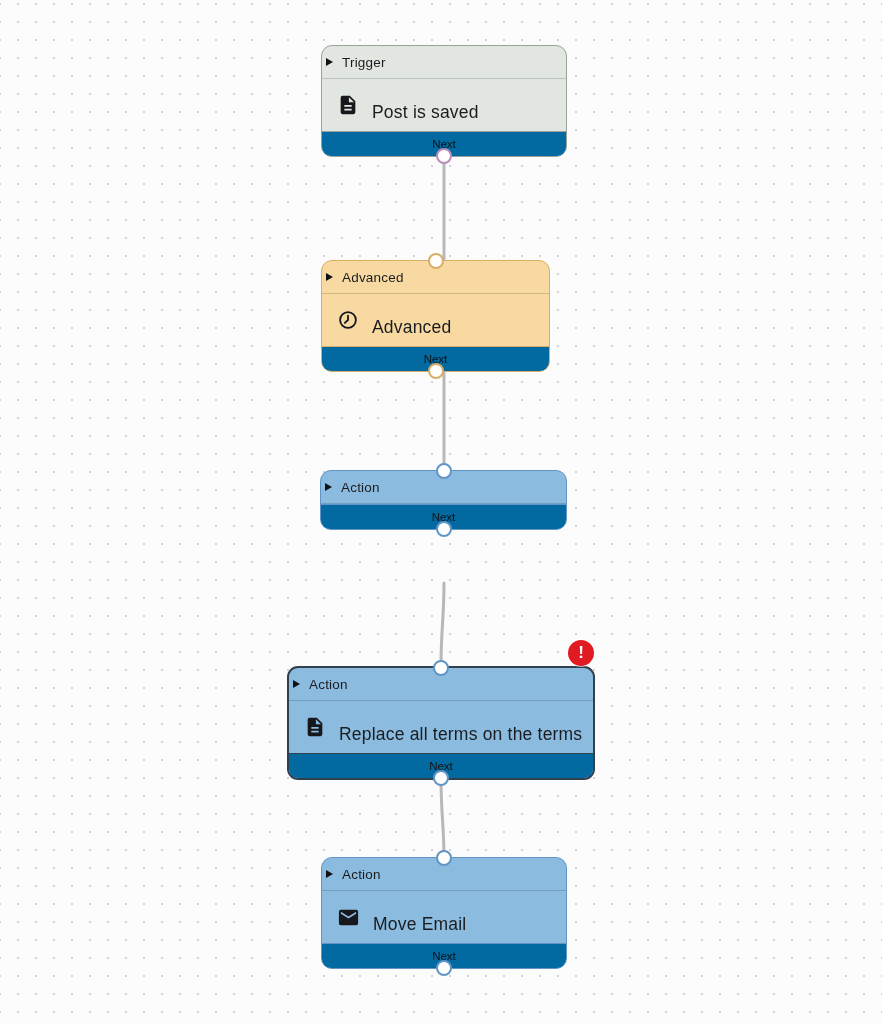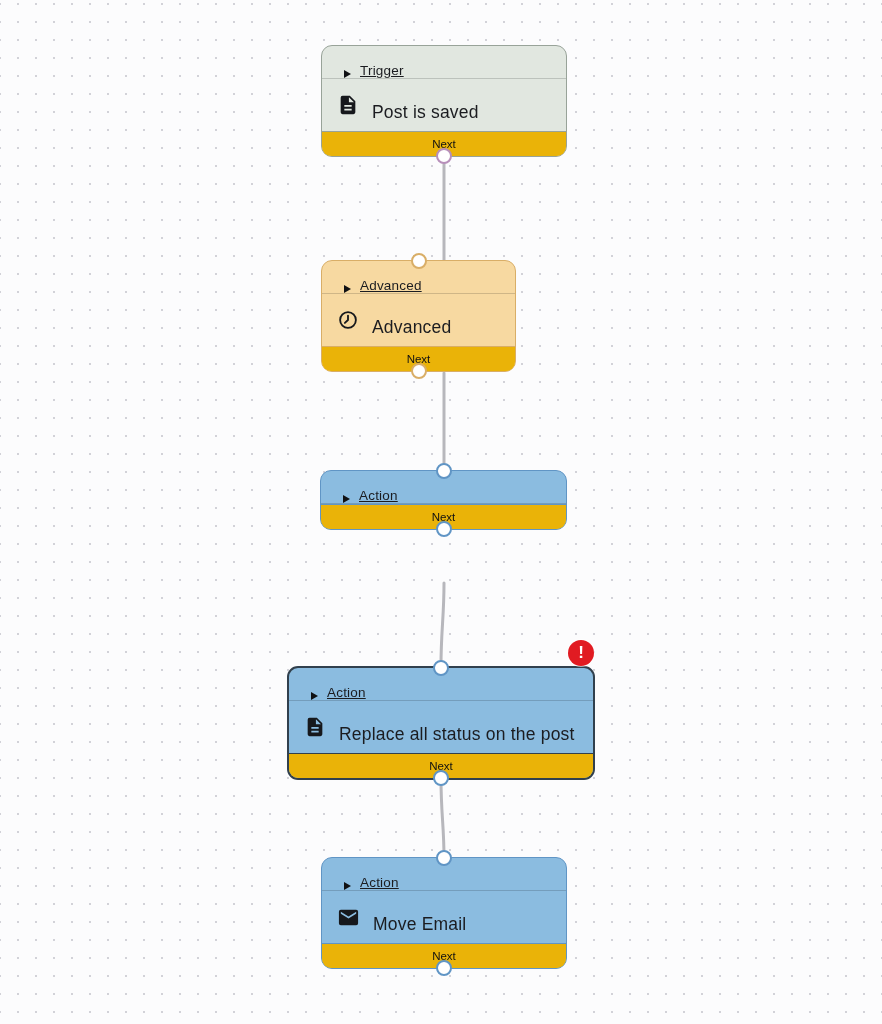--- a/index.html
+++ b/index.html
@@ -19,42 +19,41 @@
   .edge{stroke:#b7b7bc;stroke-width:3;fill:none;stroke-linecap:round;}
 
   .node{
     position:absolute;z-index:2;box-sizing:border-box;
     border:1.5px solid #888;border-radius:11px;
     display:flex;flex-direction:column;
     background:#fff;
   }
   .node.selected{border-width:2px;}
   .header{
-    display:flex;align-items:flex-end;gap:9px;
-    height:32px;padding:0 22px;flex:0 0 32px;
+    display:flex;align-items:center;gap:9px;
+    height:32px;padding:0 4px;flex:0 0 32px;
     border-bottom:1px solid rgba(0,0,0,0.16);
     border-radius:9px 9px 0 0;
     cursor:pointer;
-    text-decoration:underline;
   }
   .cat-label{font-size:13.5px;font-weight:500;letter-spacing:.2px;}
   .tri{
     width:0;height:0;flex:0 0 auto;
     border-left:7px solid #101114;
     border-top:4.5px solid transparent;
     border-bottom:4.5px solid transparent;
   }
   .body{
     display:flex;align-items:center;gap:13px;
     height:52px;padding:0 15px;flex:0 0 52px;
   }
   .body .icon{display:flex;flex:0 0 auto;}
   .title{font-size:17.5px;font-weight:400;letter-spacing:.2px;white-space:nowrap;margin-top:14px;}
   .footer{
-    background:#eab308;flex:1 1 auto;min-height:24px;
+    background:#0369a1;flex:1 1 auto;min-height:24px;
     border-top:1px solid rgba(0,0,0,0.3);
     border-radius:0 0 9px 9px;
     display:flex;align-items:center;justify-content:center;
     font-size:11.5px;color:#111;
   }
   .port{
     position:absolute;left:50%;transform:translateX(-50%);
     width:12px;height:12px;border-radius:50%;
     background:#fff;border:2px solid #999;z-index:3;cursor:crosshair;
   }
@@ -63,21 +62,21 @@
   .error-badge{
     position:absolute;top:-28px;right:-1px;z-index:4;
     width:26px;height:26px;border-radius:50%;
     background:#e11b22;color:#fff;
     display:flex;align-items:center;justify-content:center;
     font-size:17px;font-weight:bold;cursor:pointer;
     box-shadow:0 0 0 1px rgba(255,255,255,0.6);
   }
   
   .n1{left:321px;top:45px;width:246px;}
-  .n2{left:321px;top:260px;width:195px;}
+  .n2{left:321px;top:260px;width:229px;}
   .n3{left:320px;top:470px;width:247px;}
   .n4{left:287px;top:666px;width:308px;}
   .n5{left:321px;top:857px;width:246px;}
 </style>
 </head>
 <body>
 
 <div class="canvas">
 
   <svg class="edges" width="882" height="1024" viewBox="0 0 882 1024">
@@ -147,21 +146,21 @@
     <div class="header">
       <span class="tri"></span>
       <span class="cat-label">Action</span>
     </div>
     <div class="body">
       <span class="icon">
         <svg width="22" height="22" viewBox="0 0 24 24">
             <path fill="#16181c" d="M14 2H6a2 2 0 0 0-2 2v16a2 2 0 0 0 2 2h12a2 2 0 0 0 2-2V8l-6-6zm2 16H8v-2h8v2zm0-4H8v-2h8v2zm-3-5V3.5L18.5 9H13z"></path>
           </svg>
       </span>
-      <span class="title">Replace all status on the post</span>
+      <span class="title">Replace all terms on the terms</span>
     </div>
     <div class="footer" style="border-top-color: rgb(49, 64, 77);">
       <span>Next</span>
     </div>
     <span class="port out" style="border-color: rgb(96, 149, 197);"></span>
   </div>
 
   <div class="node n5" style="background: rgb(139, 188, 224); border-color: rgb(96, 149, 197);">
     <span class="port in" style="border-color: rgb(96, 149, 197);"></span>
     <div class="header">

